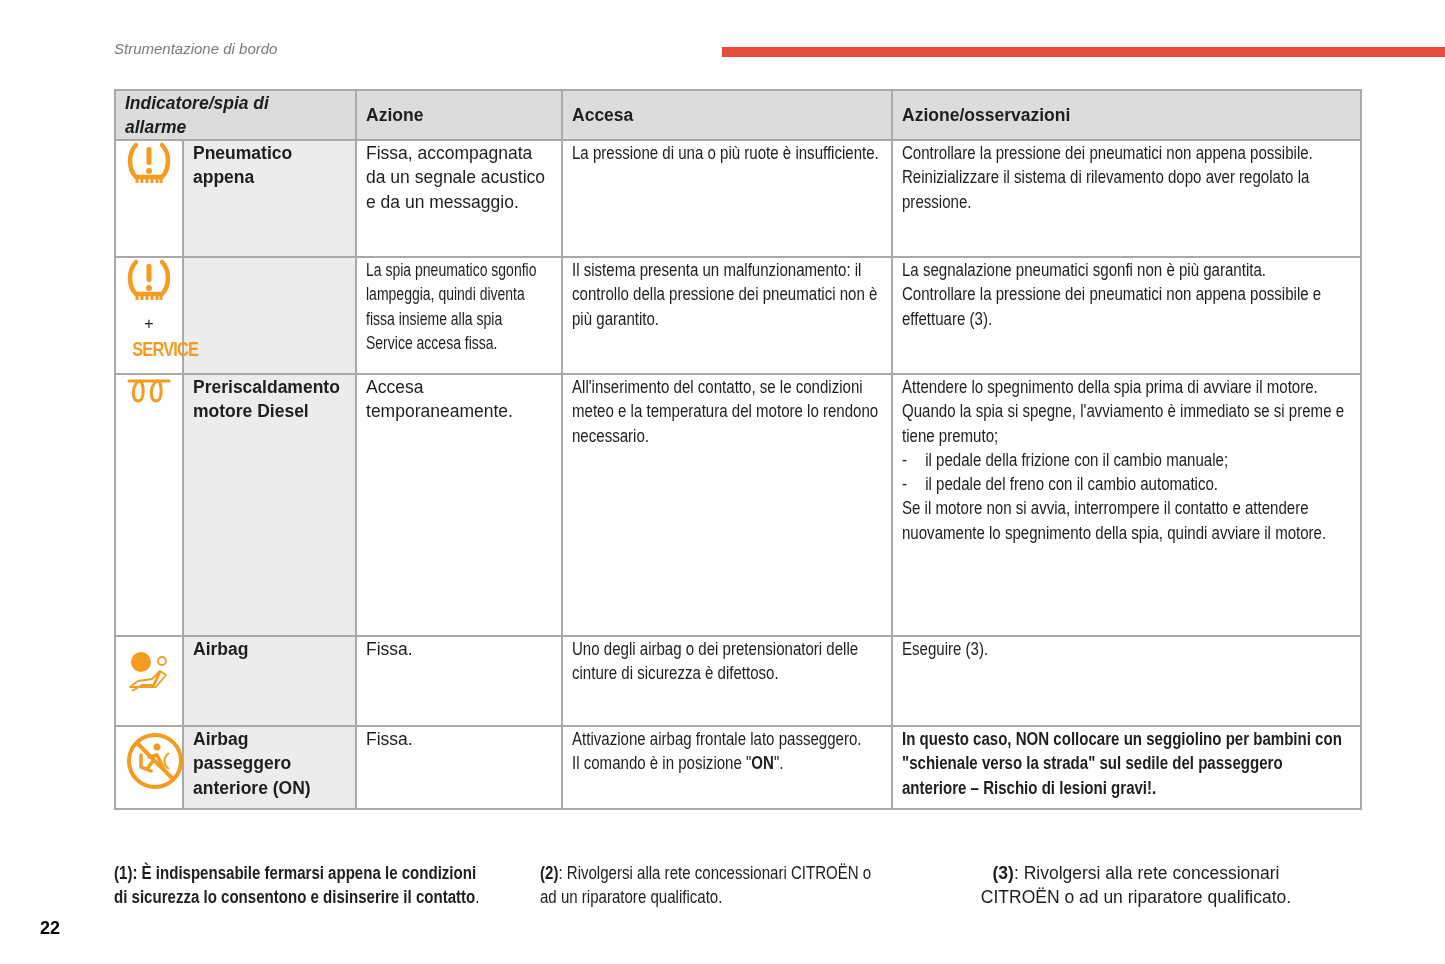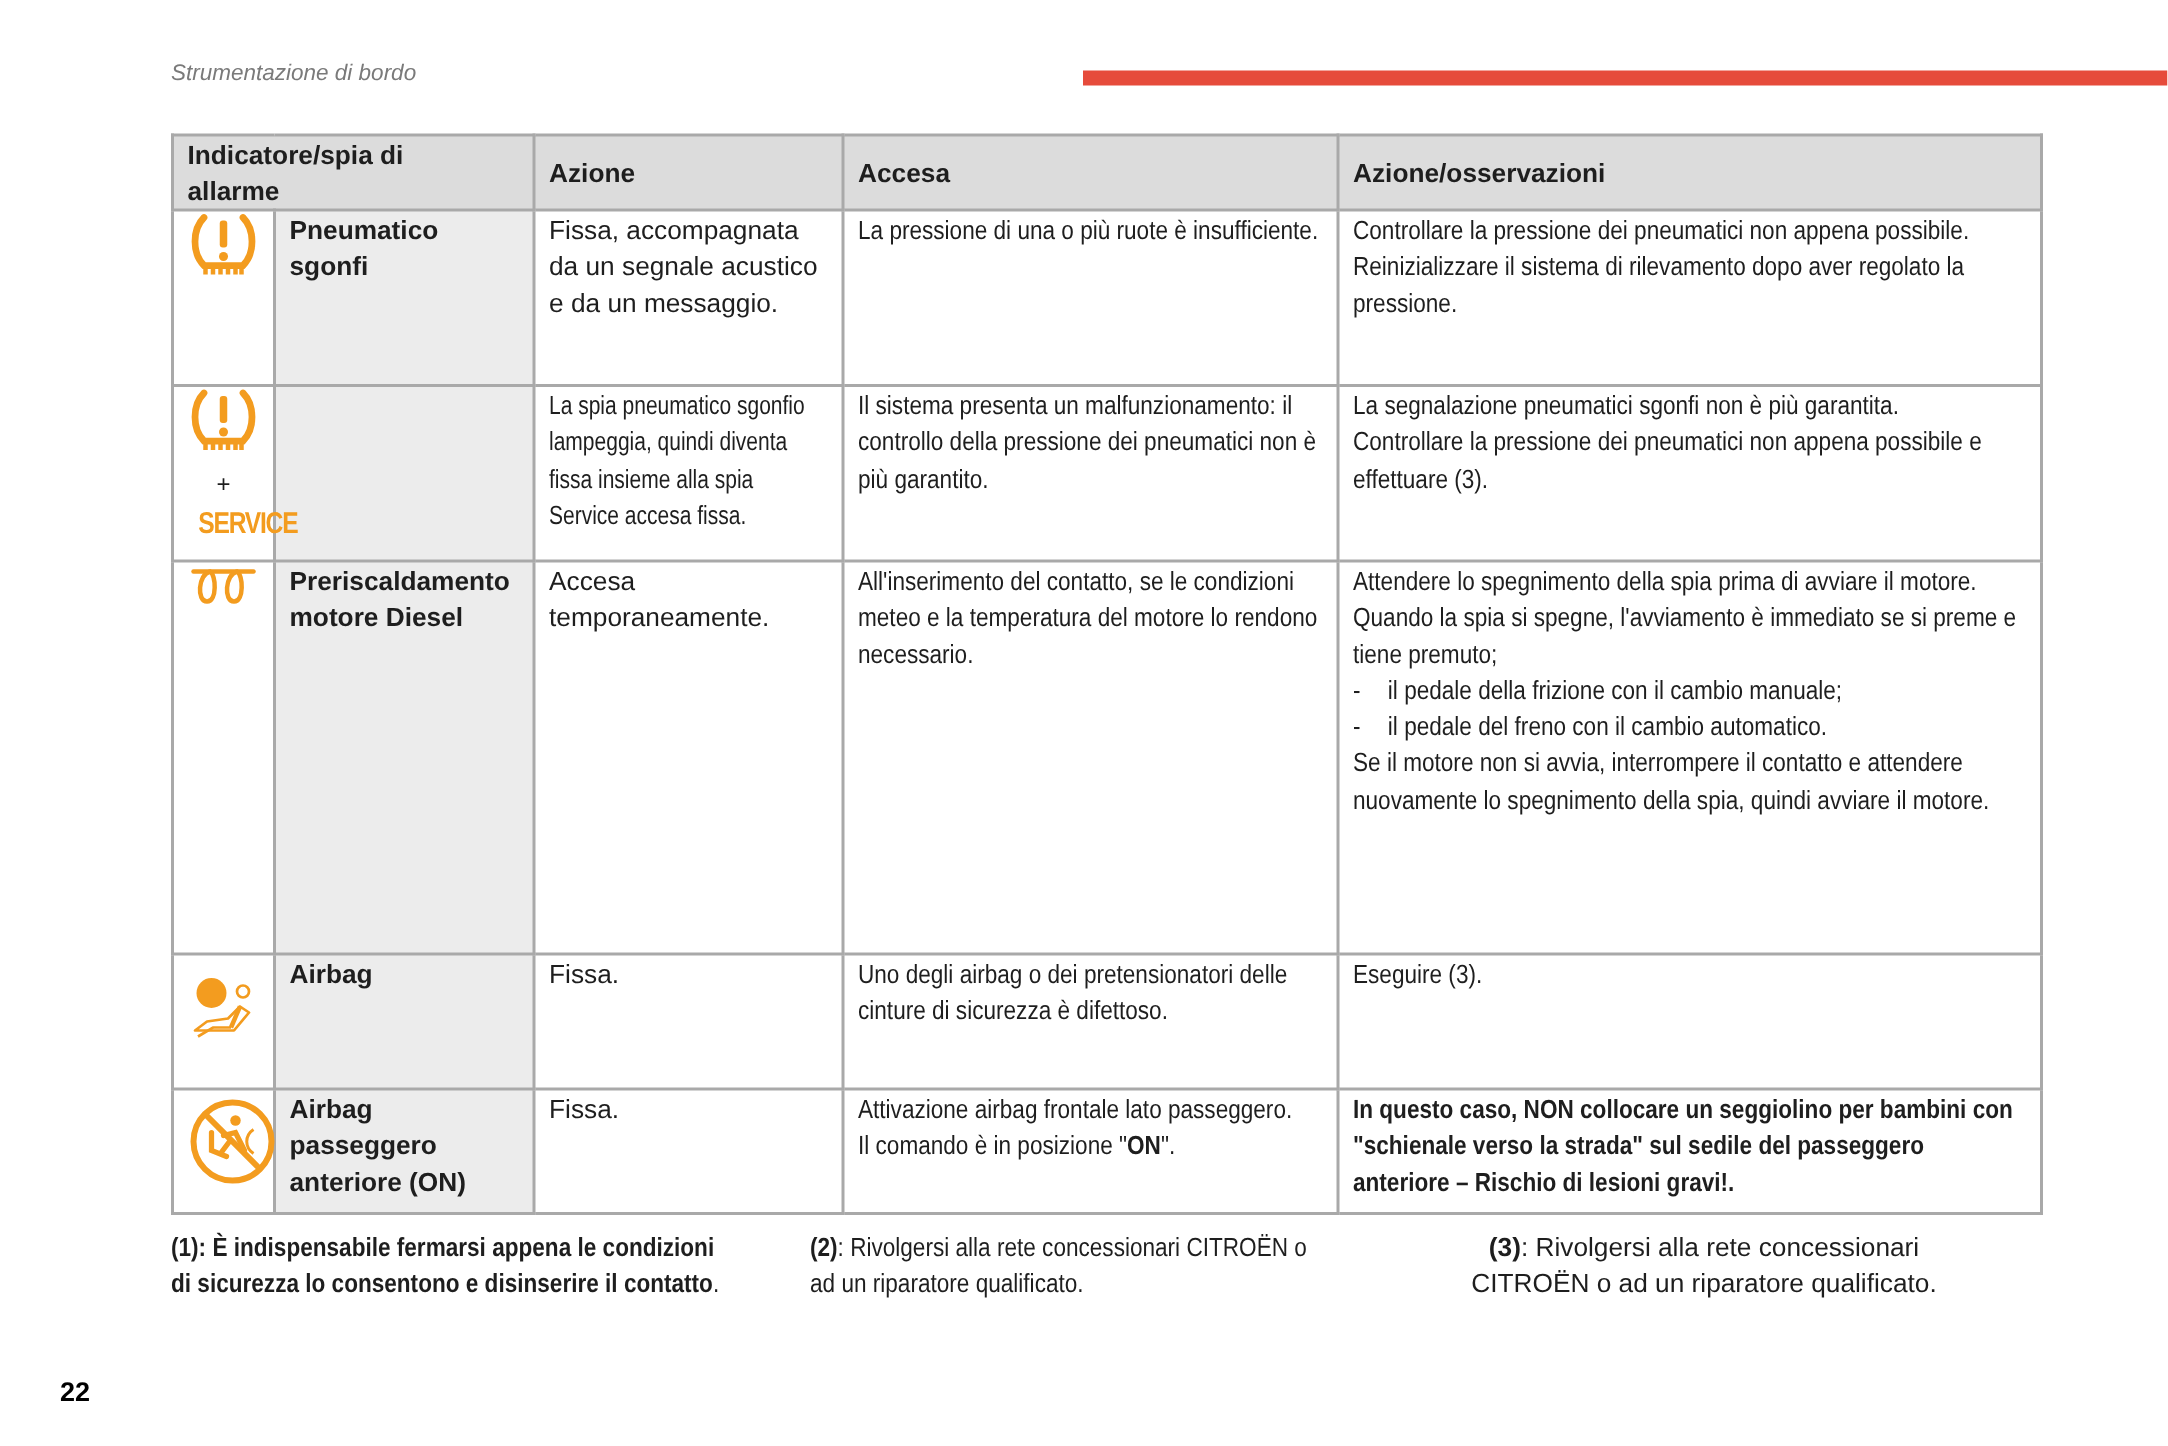--- a/index.html
+++ b/index.html
@@ -13,57 +13,57 @@
   td.icon-cell { text-align: center; padding: 6px 0 0 0; }
   td.name-cell { background: #ececec; font-weight: bold; padding-top: 4px; }
   td.txt { padding-top: 4px; }
   .cond { display: inline-block; transform: scaleX(0.86); transform-origin: left top; width: 116%; }
   .bold { font-weight: bold; }
   .line { display: block; }
   .dash-line { display: block; }
   .dash-line .dash { display: inline-block; width: 27px; }
   .plus { font-size: 16px; color: #1e1e1e; display: block; margin-top: 2px; }
   .service { color: #f39c1f; font-weight: bold; font-size: 20px; letter-spacing: -1px; display: inline-block; transform: scaleX(0.82); }
-  .notes { position: absolute; top: 819px; font-size: 17.5px; line-height: 24.3px; color: #1e1e1e; }
+  .notes { position: absolute; top: 861px; font-size: 17.5px; line-height: 24.3px; color: #1e1e1e; }
   .page-num { position: absolute; left: 40px; top: 918px; font-size: 18px; font-weight: bold; color: #000000; }
 </style>
 </head>
 <body>
 
 <div class="section-title">Strumentazione di bordo</div>
 <div class="red-bar"></div>
 
 <table class="warn">
   <colgroup>
     <col style="width:68px">
       <col style="width:173px">
       <col style="width:206px">
       <col style="width:330px">
       <col style="width:469px">
   </colgroup>
   <thead>
     <tr>
-      <th colspan="2" style="line-height:24px;padding-right:76px;">Indicatore/spia di allarme</th>
+      <th colspan="2" style="line-height:24px;padding-right:76px;font-style:italic;">Indicatore/spia di allarme</th>
       <th>Azione</th>
       <th>Accesa</th>
       <th>Azione/osservazioni</th>
     </tr>
   </thead>
   <tbody>
 
     <tr style="height:117px;">
       <td class="icon-cell">
         <svg width="46" height="46" viewBox="0 0 46 46">
           <path d="M10 4 C2 12, 2 28, 10 36 L36 36 C44 28, 44 12, 36 4" fill="none" stroke="#f39c1f" stroke-width="4.5" stroke-linecap="round"></path>
           <path d="M11 38 l0 4 M16 38 l0 4 M21 38 l0 4 M26 38 l0 4 M31 38 l0 4 M35 38 l0 4" stroke="#f39c1f" stroke-width="3"></path>
           <rect x="20.5" y="6" width="5" height="18" rx="2" fill="#f39c1f"></rect>
           <circle cx="23" cy="30" r="3" fill="#f39c1f"></circle>
         </svg>
       </td>
-      <td class="name-cell">Pneumatico sgonfi</td>
+      <td class="name-cell">Pneumatico appena</td>
       <td class="txt">Fissa, accompagnata da un segnale acustico e da un messaggio.</td>
       <td class="txt"><span class="cond">La pressione di una o più ruote è insufficiente.</span></td>
       <td class="txt">
         <span class="cond">
           <span class="line">Controllare la pressione dei pneumatici non appena possibile.</span>
           <span class="line">Reinizializzare il sistema di rilevamento dopo aver regolato la pressione.</span>
         </span>
       </td>
     </tr>
 

